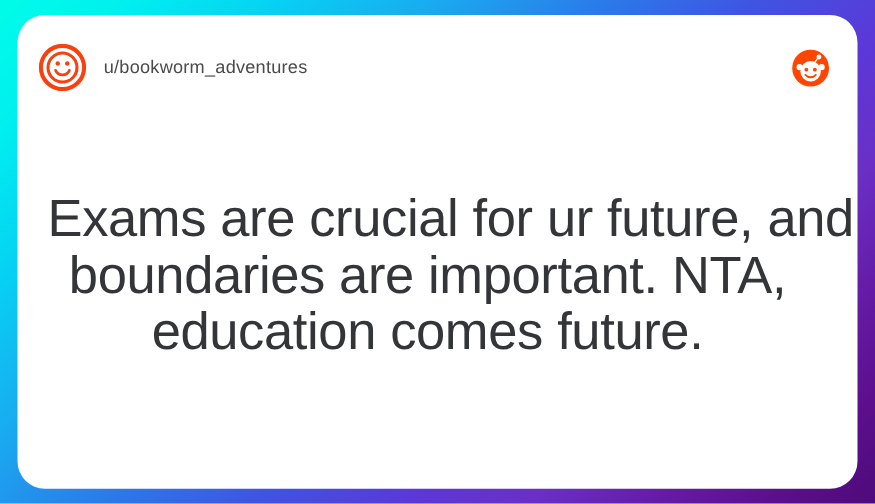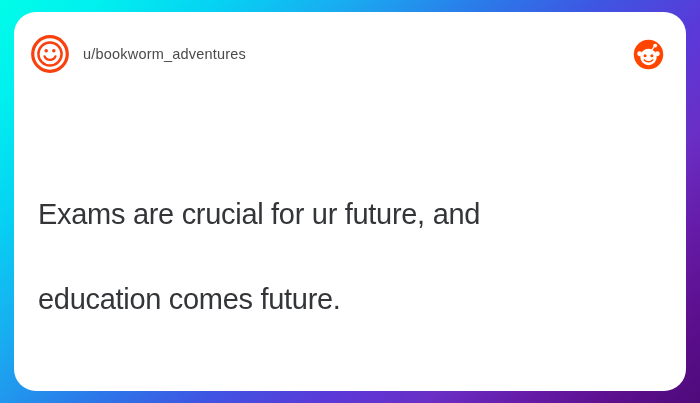--- a/index.html
+++ b/index.html
@@ -24,20 +24,21 @@
         #06d2f3 20%,
         #1aa9f0 32%,
         #2b7ae9 44%,
         #3f54e2 55%,
         #5b38d8 66%,
         #6a2fc6 75%,
         #651ba6 84%,
         #5c0f8d 92%,
         #4e0a7a 100%);
     overflow: hidden;
+    text-align: center;
   }
 
   #card {
     position: absolute;
     left: 14px;
     top: 12px;
     width: 672px;
     height: 379px;
     background: #ffffff;
     border-radius: 22px;
@@ -86,26 +87,25 @@
   
   #card-body {
     position: absolute;
     left: 24px;
     right: 40px;
     top: 140px;
   }
 
   .quote-line {
     font-family: "Liberation Sans", sans-serif;
-    font-size: 29px;
+    font-size: 42px;
     line-height: 45px;
     color: #333538;
     letter-spacing: -0.3px;
     white-space: nowrap;
-    margin-top: 40px;
   }
 </style>
 </head>
 <body>
 
 <div id="stage">
 
   <div id="card">
 
     <div id="card-header">
@@ -133,18 +133,19 @@
         <path d="M24.3 14.0 L27.9 9.1" stroke="#ffffff" stroke-width="1.5" fill="none" stroke-linecap="round"></path>
         <circle cx="15.6" cy="21.6" r="2.0" fill="#ff4500"></circle>
         <circle cx="24.4" cy="21.6" r="2.0" fill="#ff4500"></circle>
         <path d="M14.6 27.0 A7.2 7.2 0 0 0 25.4 27.0" fill="none" stroke="#ff4500" stroke-width="1.9" stroke-linecap="round"></path>
       </svg>
 
     </div>
 
     <div id="card-body">
       <div class="quote-line">Exams are crucial for ur future, and</div>
+      <div class="quote-line">boundaries are important. NTA,</div>
       <div class="quote-line">education comes future.</div>
     </div>
 
   </div>
 
 </div>
 
 </body></html>

